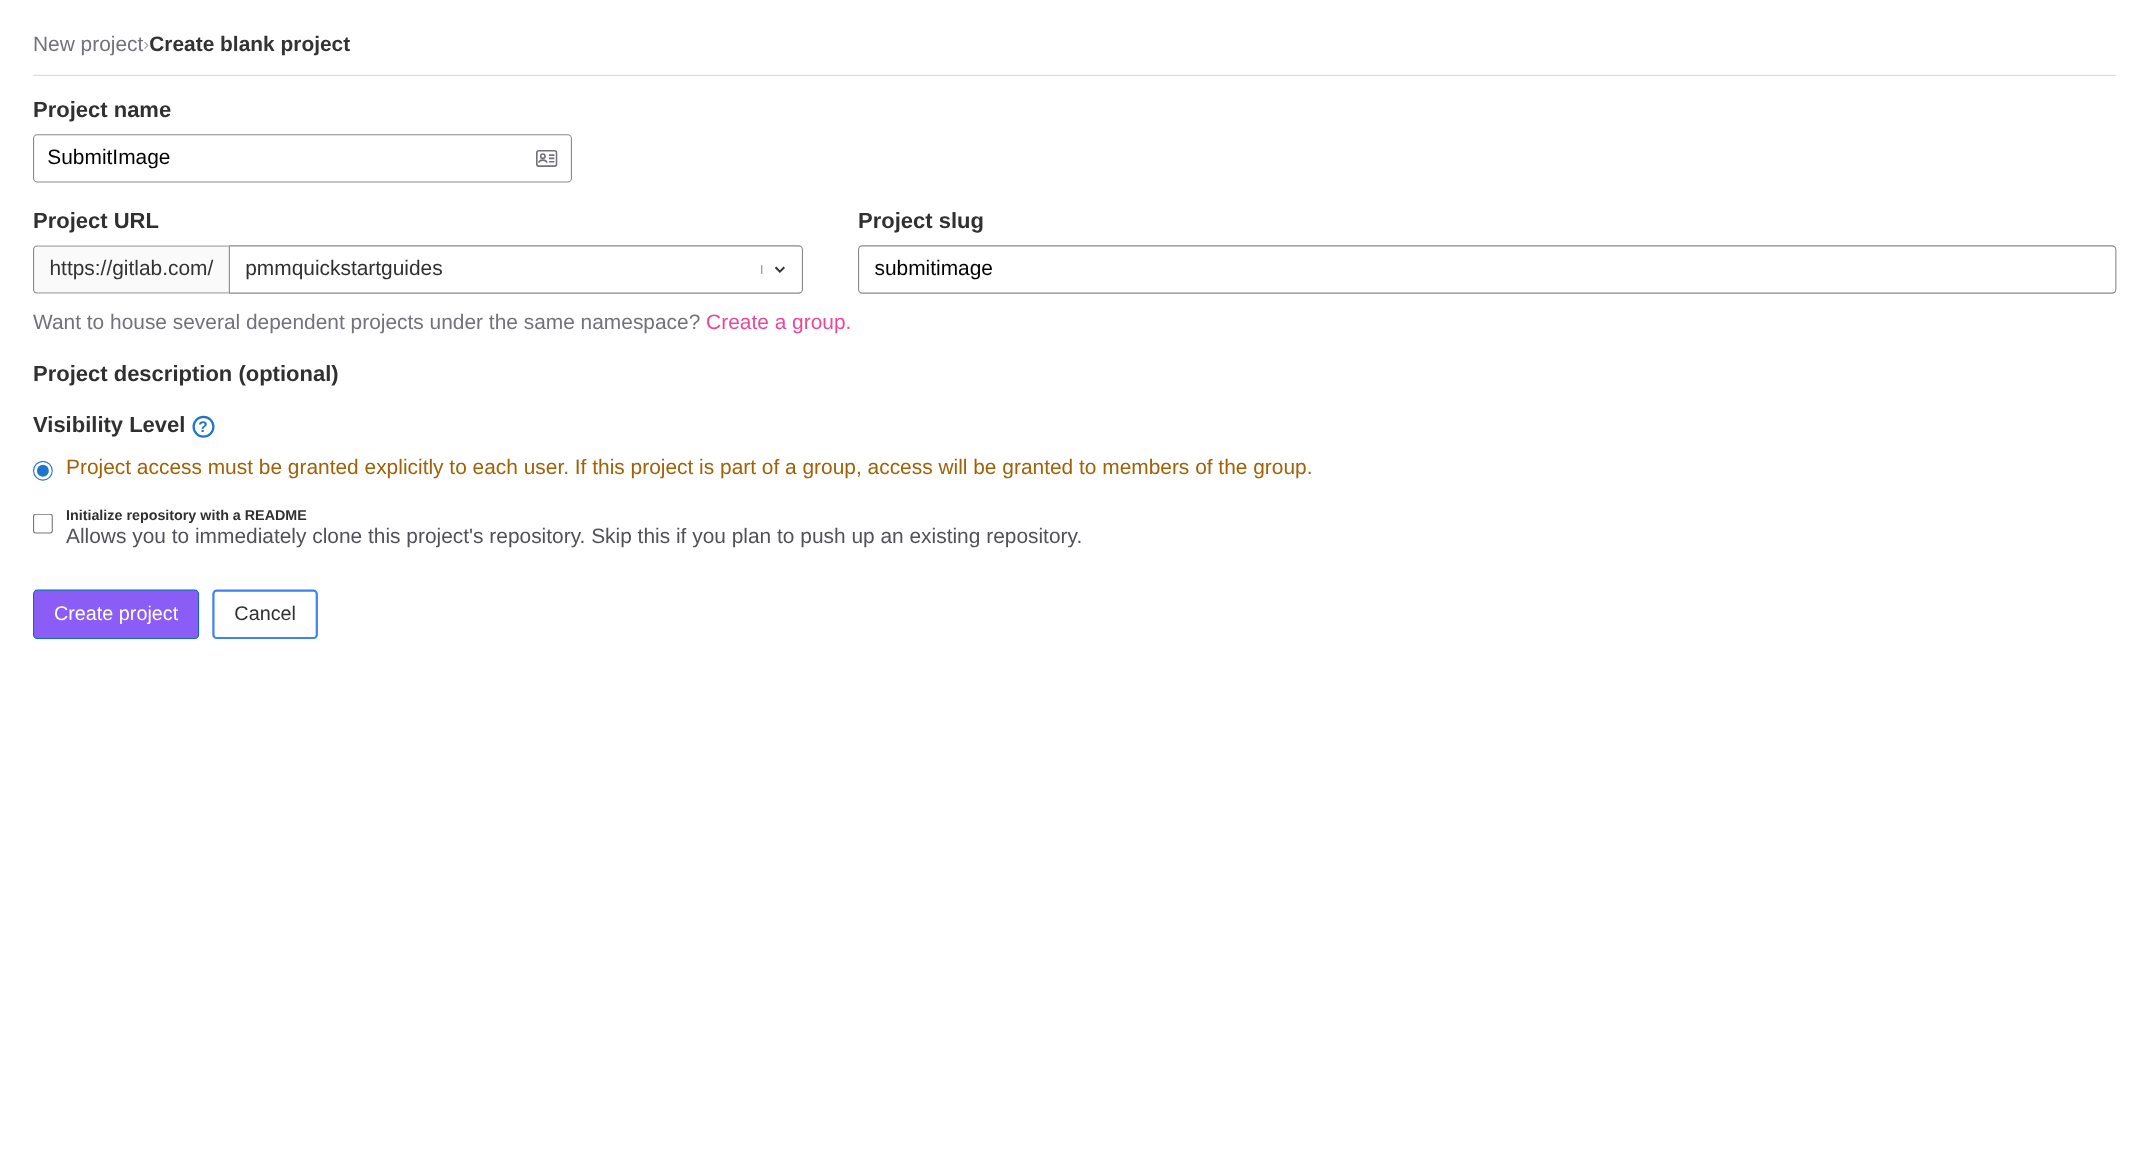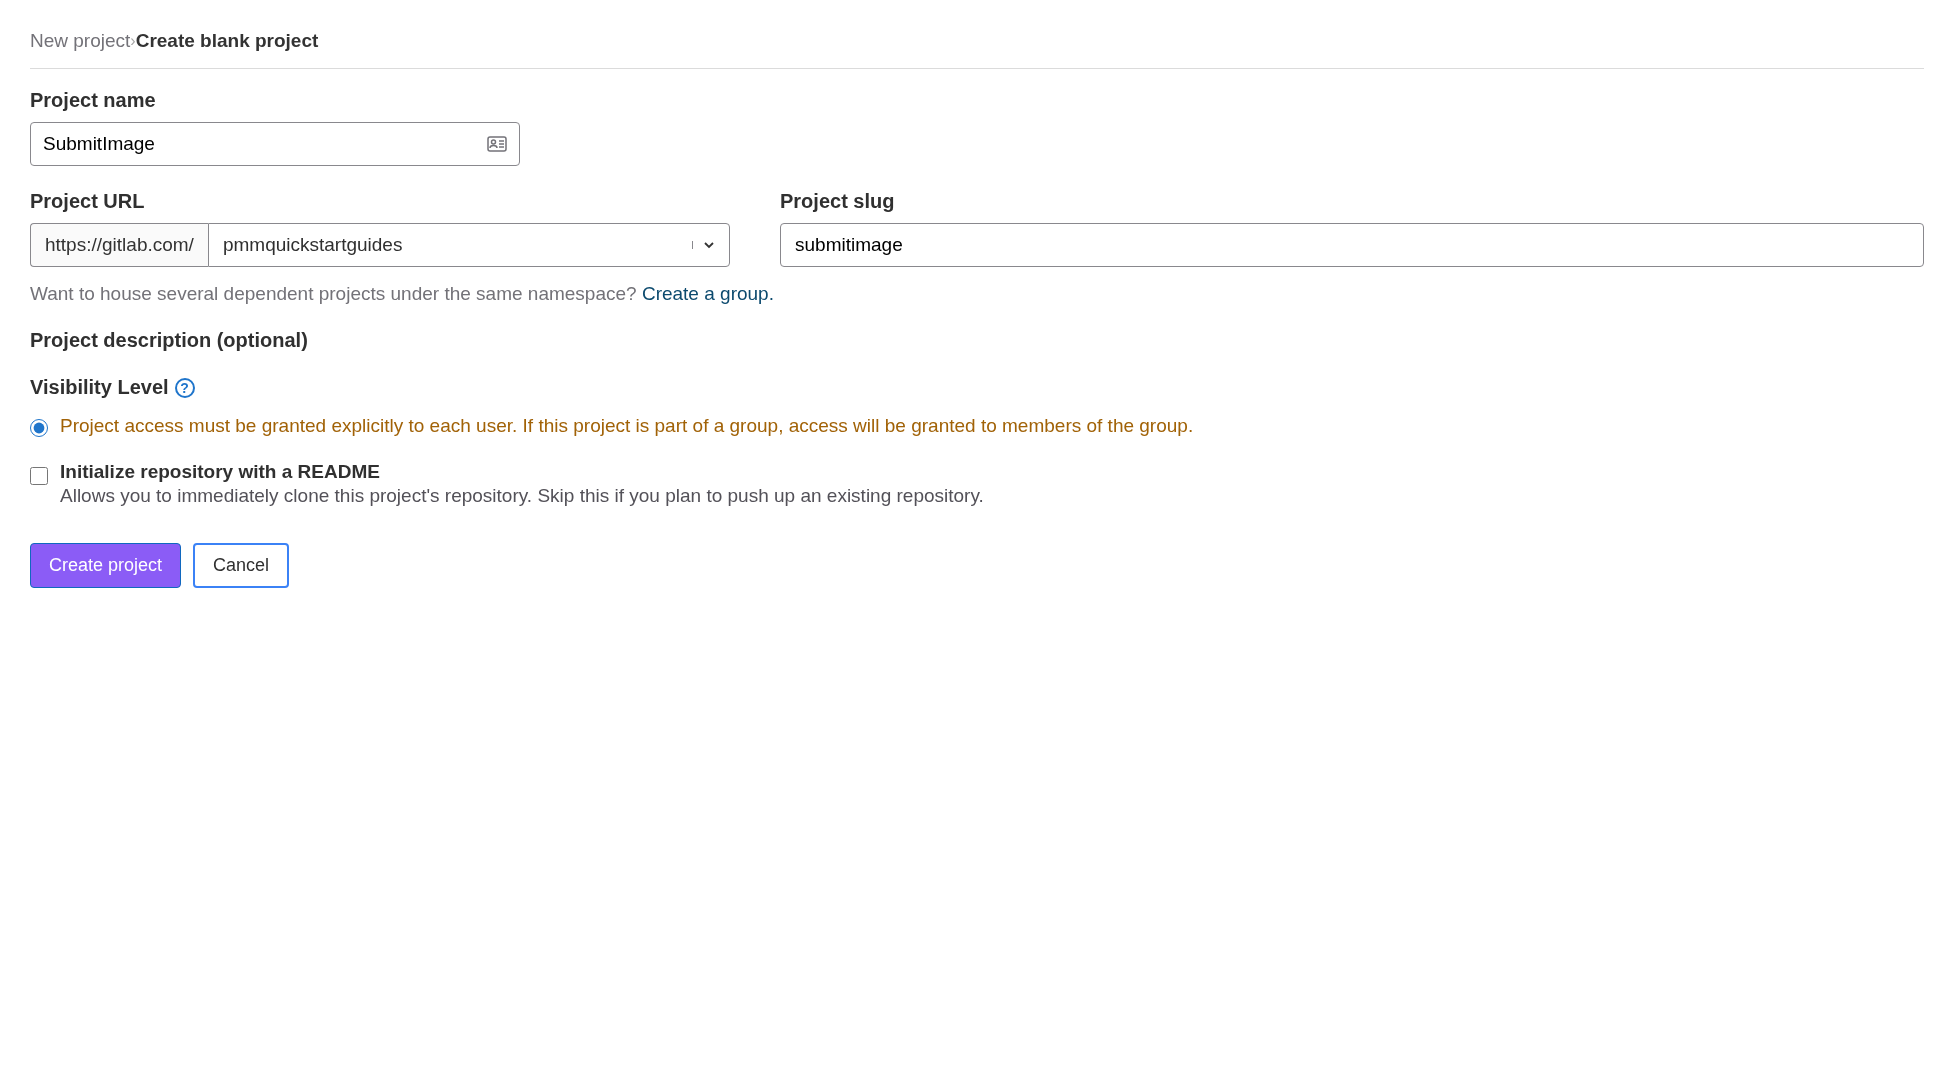--- a/index.html
+++ b/index.html
@@ -118,21 +118,21 @@
       width: 100%;
       font-family: inherit;
       outline: none;
     }
     .hint-text {
       color: #737278;
       font-size: 19px;
       margin-top: 14px;
     }
     .hint-link {
-      color: #0c4a6e;
+      color: #ec4899;
     }
     .textarea-wrap {
       border: 3px solid #b3d1f0;
       border-radius: 6px;
       padding: 1px;
     }
     .desc-textarea {
       width: 100%;
       border: 1px solid #333;
       border-radius: 4px;
@@ -196,21 +196,21 @@
       gap: 12px;
       margin-top: 8px;
     }
     .checkbox-input {
       margin-top: 6px;
       width: 18px;
       height: 18px;
     }
     .checkbox-title {
       font-weight: 600;
-      font-size: 19px;
+      font-size: 13px;
     }
     .checkbox-desc {
       color: #535158;
       font-size: 19px;
       margin-top: 2px;
     }
     .button-row {
       margin-top: 36px;
       display: flex;
       gap: 12px;

